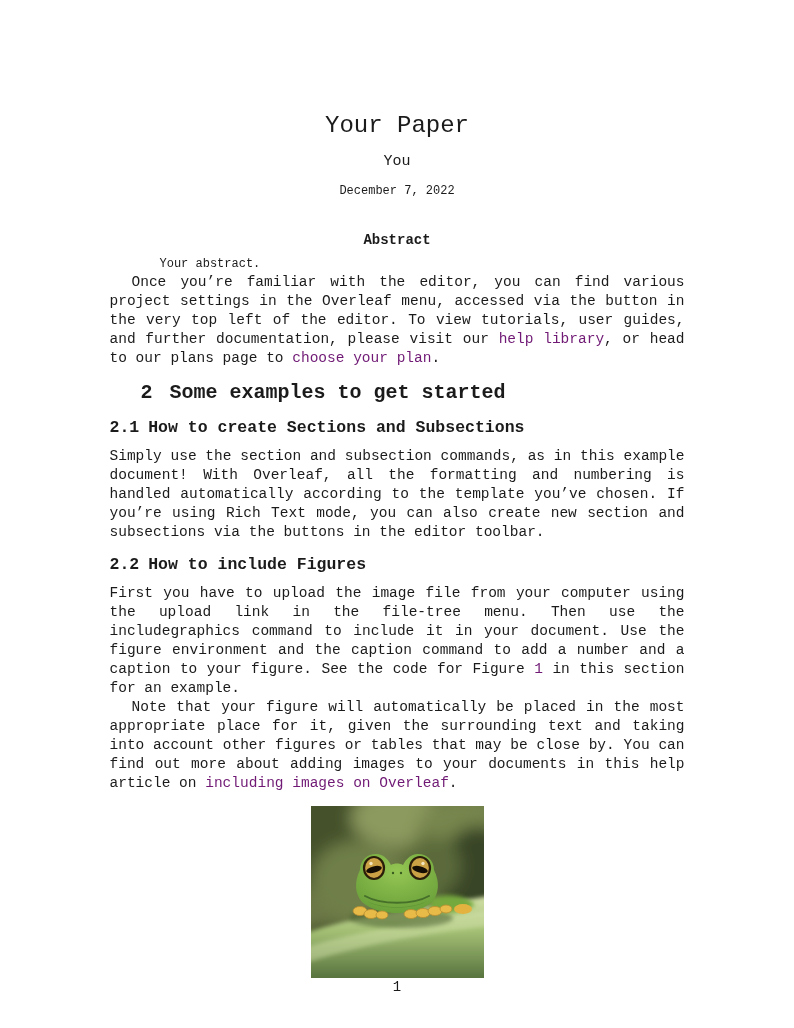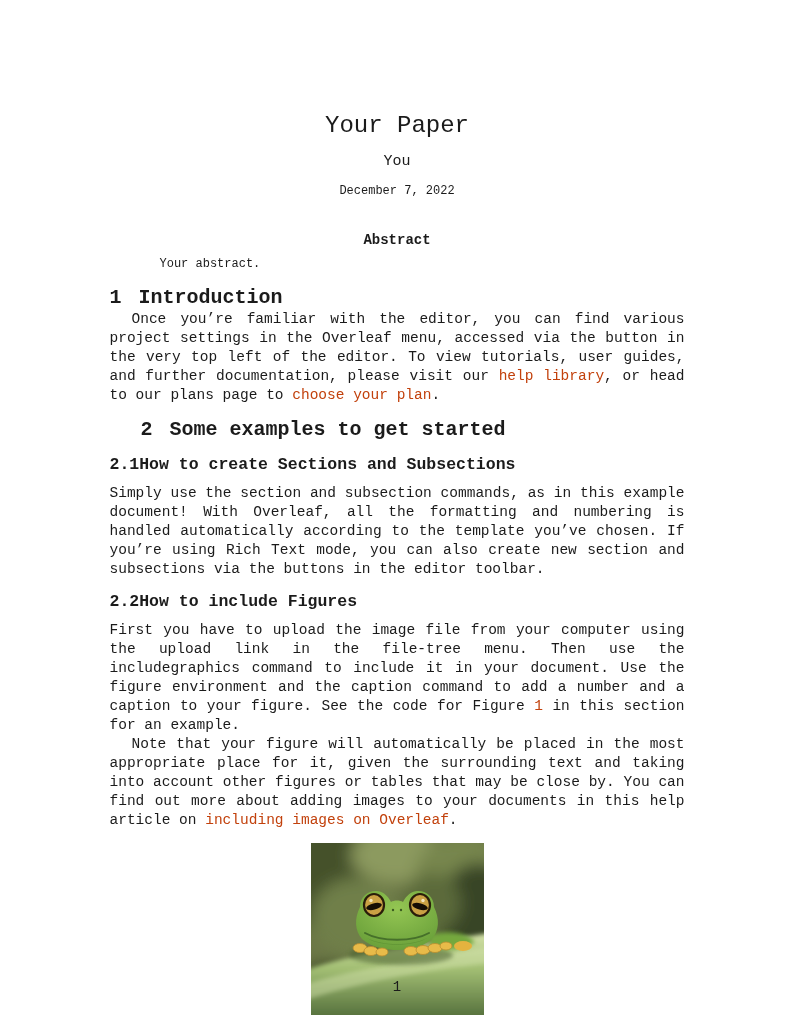--- a/index.html
+++ b/index.html
@@ -57,31 +57,31 @@
   }
   h1.sec .secnum { margin-right: 17px; }
   h1#sec1-heading { margin-top: 13px; }
   h1#sec2-heading { margin-top: 13px; margin-left: 31px; }
   h2.subsec {
     font-size: 16.5px;
     line-height: 20px;
     font-weight: bold;
     margin: 13px 0 0 0;
   }
-  h2.subsec .subnum { margin-right: 0; }
+  h2.subsec .subnum { margin-right: 9px; }
   p.body {
     margin: 0;
     font-size: 14.5px;
     line-height: 19px;
     text-align: justify;
   }
   p.first { margin-top: 9px; }
   p.indent { text-indent: 22px; }
   a.doclink {
-    color: #c2410c;
+    color: #701a75;
     text-decoration: none;
     cursor: pointer;
   }
   .figure-block {
     margin-top: 13px;
     text-align: center;
   }
   .figure-block svg { display: inline-block; vertical-align: top; }
   .figure-caption {
     margin-top: 17px;
@@ -104,21 +104,20 @@
 <div class="page">
   <div class="content">
 
     <h1 class="paper-title">Your Paper</h1>
     <div class="paper-author">You</div>
     <div class="paper-date">December 7, 2022</div>
 
     <div class="abstract-heading">Abstract</div>
     <p class="abstract-body">Your abstract.</p>
 
-    <h1 class="sec" id="sec1-heading"><span class="secnum">1</span><span>Introduction</span></h1>
 
     <p class="body indent"><span>Once you’re familiar with the editor, you can find various project settings in the Overleaf menu, accessed via the button in the very top left of the editor. To view tutorials, user guides, and further documentation, please visit our </span><a class="doclink">help library</a><span>, or head to our plans page to </span><a class="doclink">choose your plan</a><span>.</span></p>
 
     <h1 class="sec" id="sec2-heading"><span class="secnum">2</span><span>Some examples to get started</span></h1>
 
     <h2 class="subsec"><span class="subnum">2.1</span><span>How to create Sections and Subsections</span></h2>
     <p class="body first">Simply use the section and subsection commands, as in this example document! With Overleaf, all the formatting and numbering is handled automatically according to the template you’ve chosen. If you’re using Rich Text mode, you can also create new section and subsections via the buttons in the editor toolbar.</p>
 
     <h2 class="subsec"><span class="subnum">2.2</span><span>How to include Figures</span></h2>
     <p class="body first"><span>First you have to upload the image file from your computer using the upload link in the file-tree menu. Then use the includegraphics command to include it in your document. Use the figure environment and the caption command to add a number and a caption to your figure. See the code for Figure </span><a class="doclink">1</a><span> in this section for an example.</span></p>

